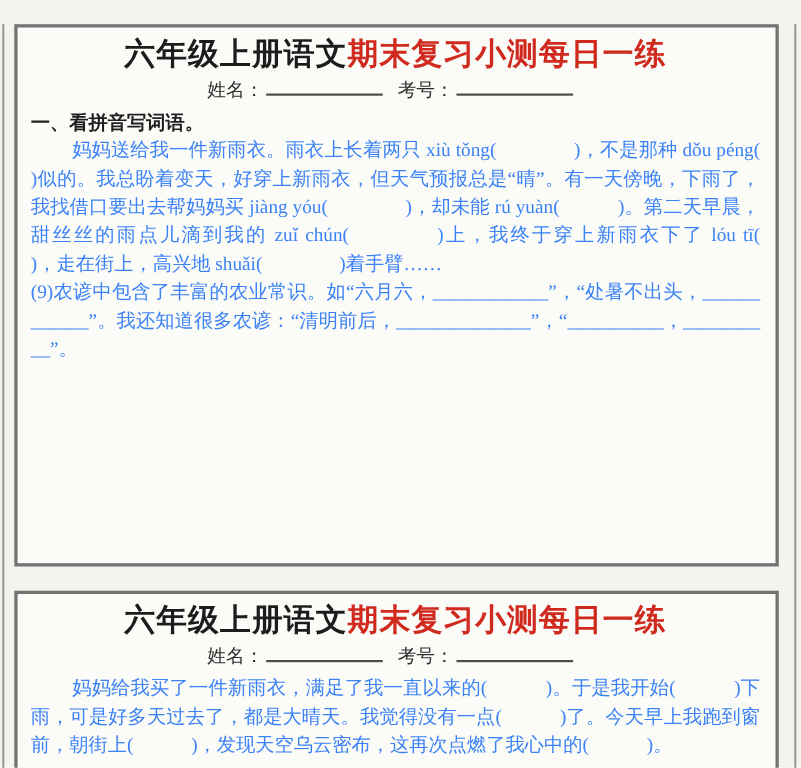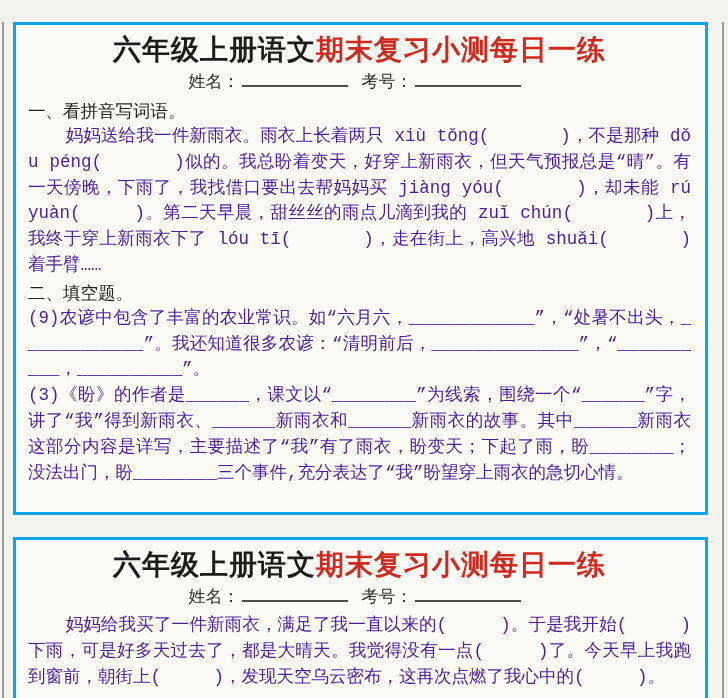--- a/index.html
+++ b/index.html
@@ -27,21 +27,21 @@
     width: 2px;
     background: #9c9c9c;
   }
   .edge-line.left  { left: 2px; }
   .edge-line.right { right: 4px; }
 
   .worksheet-card {
     box-sizing: border-box;
     width: 695px;
     margin-left: 13px;
-    border: 3px solid #0ea5e9;
+    border: 3px solid #737373;
     background: #fbfbf8;
     padding: 5px 14px 8px 12px;
   }
   .card-1 { margin-top: 22px; min-height: 493px; }
   .card-2 { margin-top: 22px; min-height: 170px; }
 
   .ws-title {
     margin: 3px 0 3px 0;
     text-align: center;
     font-size: 28px;
@@ -65,55 +65,52 @@
     width: 106px;
     height: 0.85em;
     border-bottom: 2px solid #4c4c4c;
     margin: 0 10px 0 2px;
   }
   .id-row .exam { margin-left: 4px; }
 
   .sec-heading {
     font-size: 17.5px;
     line-height: 26px;
-    font-weight: 400;
+    font-weight: 700;
     margin: 1px 0 0 0;
     color: #1f1f1f;
   }
   .para {
     font-size: 17.5px;
     line-height: 25.8px;
     margin: 0;
     text-align: justify;
-    color: #4c1d95;
+    color: #3b82f6;
     word-break: break-all;
-    font-family: Liberation Mono, monospace;
   }
   .para.indent { text-indent: 2.15em; }
 </style>
 </head>
 <body>
 
 <div class="scan-page">
   <div class="edge-line left"></div>
   <div class="edge-line right"></div>
 
   <section class="worksheet-card card-1">
     <h1 class="ws-title"><span>六年级上册语文</span><span class="red">期末复习小测每日一练</span></h1>
 
     <div class="id-row">
       <span>姓名：</span><span class="blank-line"></span><span class="exam">考号：</span><span class="blank-line"></span>
     </div>
 
     <h2 class="sec-heading">一、看拼音写词语。</h2>
     <p class="para indent">妈妈送给我一件新雨衣。雨衣上长着两只 xiù tǒng(　　　　)，不是那种 dǒu péng(　　　　)似的。我总盼着变天，好穿上新雨衣，但天气预报总是“晴”。有一天傍晚，下雨了，我找借口要出去帮妈妈买 jiàng yóu(　　　　)，却未能 rú yuàn(　　　)。第二天早晨，甜丝丝的雨点儿滴到我的 zuǐ chún(　　　　)上，我终于穿上新雨衣下了 lóu tī(　　　　)，走在街上，高兴地 shuǎi(　　　　)着手臂……</p>
 
-    <h2 class="sec-heading">二、填空题。</h2>
     <p class="para">(9)农谚中包含了丰富的农业常识。如“六月六，____________”，“处暑不出头，____________”。我还知道很多农谚：“清明前后，______________”，“__________，__________”。</p>
-    <p class="para">(3)《盼》的作者是______，课文以“________”为线索，围绕一个“______”字，讲了“我”得到新雨衣、______新雨衣和______新雨衣的故事。其中______新雨衣这部分内容是详写，主要描述了“我”有了雨衣，盼变天；下起了雨，盼________；没法出门，盼________三个事件,充分表达了“我”盼望穿上雨衣的急切心情。</p>
   </section>
 
   <section class="worksheet-card card-2">
     <h1 class="ws-title"><span>六年级上册语文</span><span class="red">期末复习小测每日一练</span></h1>
 
     <div class="id-row">
       <span>姓名：</span><span class="blank-line"></span><span class="exam">考号：</span><span class="blank-line"></span>
     </div>
 
     <p class="para indent">妈妈给我买了一件新雨衣，满足了我一直以来的(　　　)。于是我开始(　　　)下雨，可是好多天过去了，都是大晴天。我觉得没有一点(　　　)了。今天早上我跑到窗前，朝街上(　　　)，发现天空乌云密布，这再次点燃了我心中的(　　　)。</p>

